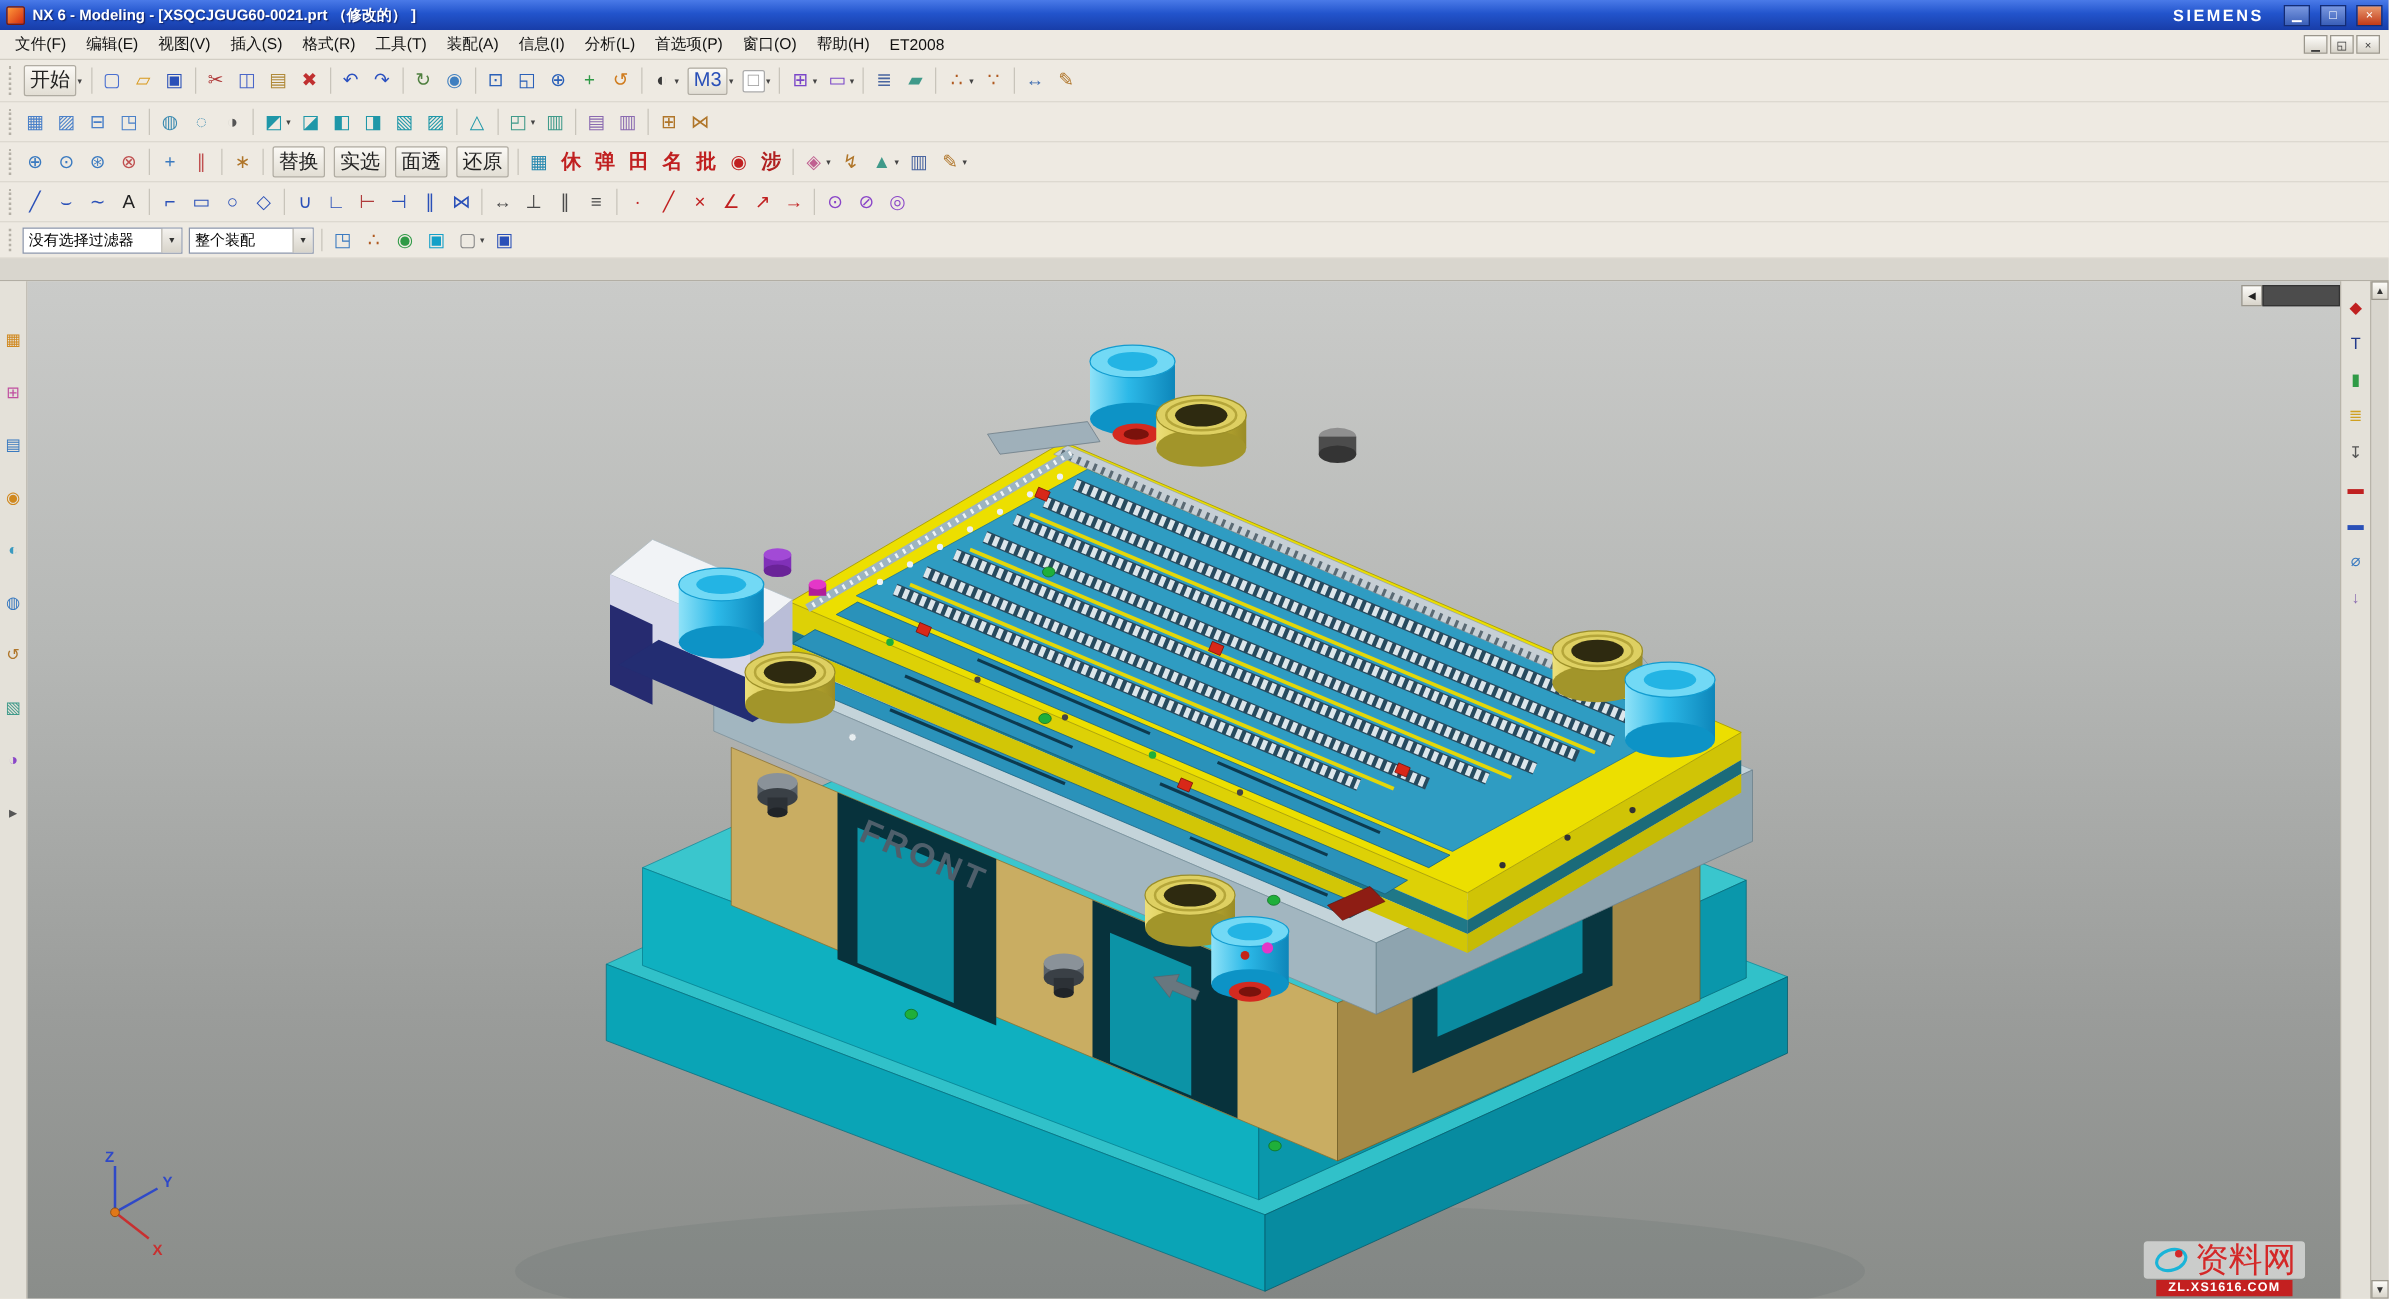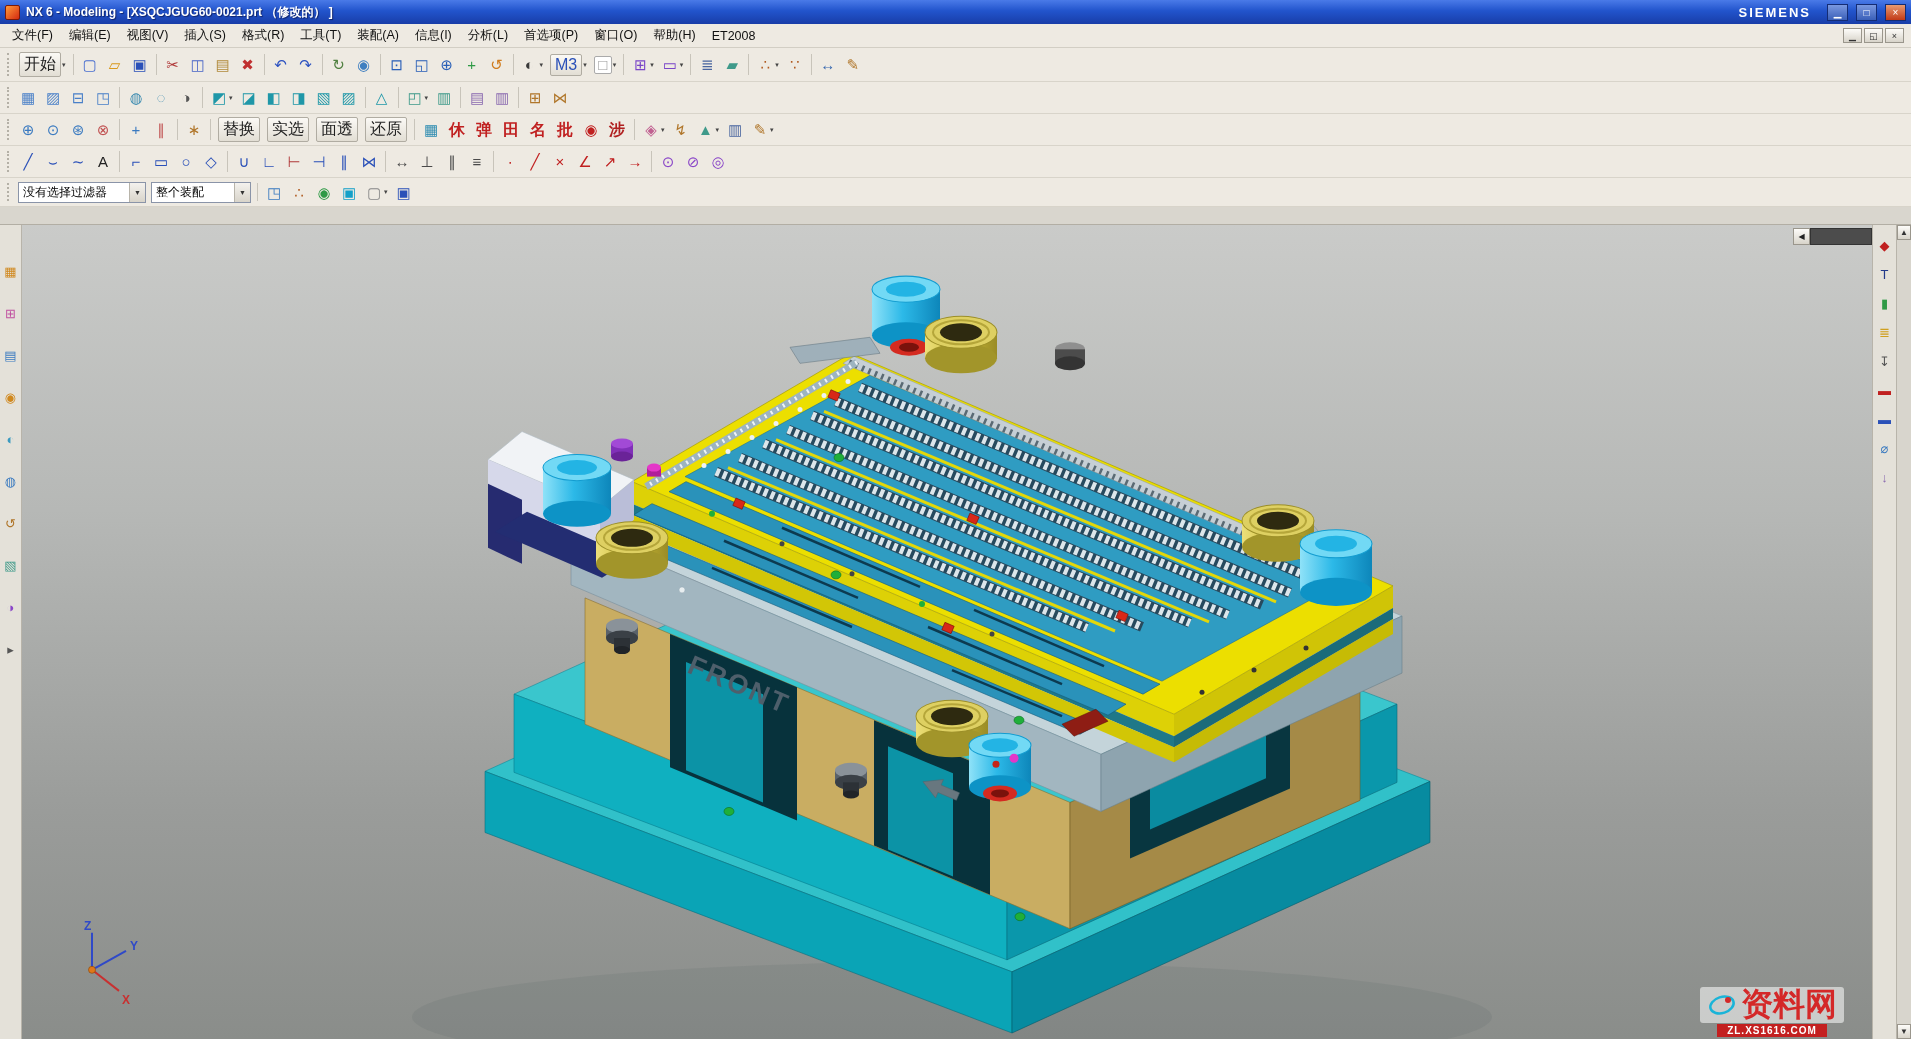--- a/index.html
+++ b/index.html
@@ -76,21 +76,21 @@
   .vp-topright { position:absolute; top:3px; right:0; display:flex; height:17px; }
   .vp-left-btn { width:17px; display: flex; align-items:center; justify-content:center; font-size:8px;
     color:#222; border:1px solid #9a968c; background:linear-gradient(#fdfcf9,#d8d4ca); }
   .vp-corner { width:62px; background:#4c4c4c; border:1px solid #333; }
 
   
   .watermark { position:absolute; right:28px; bottom:2px; display:flex; flex-direction:column;
     align-items:center; gap:1px; }
   .wm-row { display:flex; align-items:center; gap:4px; background:rgba(255,255,255,.55);
     padding:1px 7px; border-radius:3px; }
-  .wm-text { color:#d42828; font-size:32px; font-weight:bold; line-height:1.05; }
+  .wm-text { color:#d42828; font-size:27px; font-weight:normal; line-height:1.05; }
   .wm-bar { background:#c32020; color:#fff; font-size:10px; font-weight:bold;
     padding:1px 10px; letter-spacing:1px; }
 </style>
 </head>
 <body>
 
 <div class="titlebar">
   <span class="app-icon"></span>
   <span class="tb-title">NX 6 - Modeling - [XSQCJGUG60-0021.prt （修改的） ]</span>
   <span class="tb-spacer"></span>

